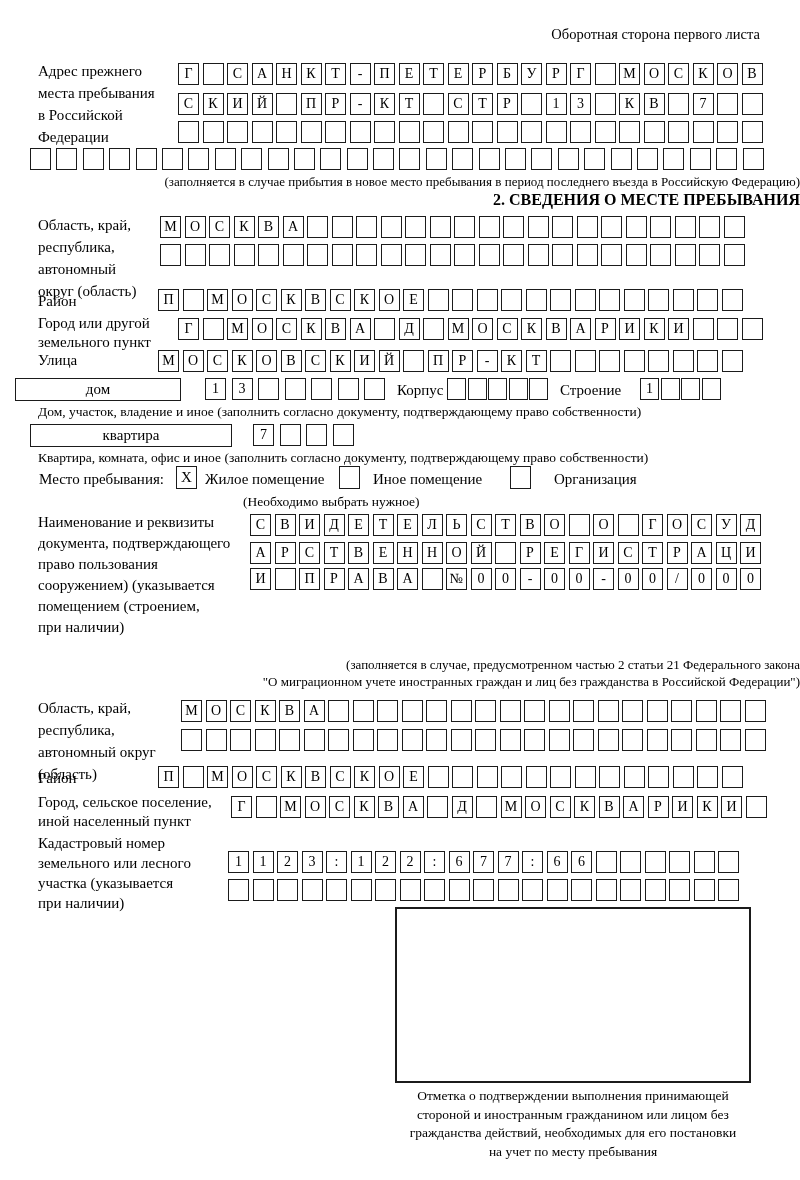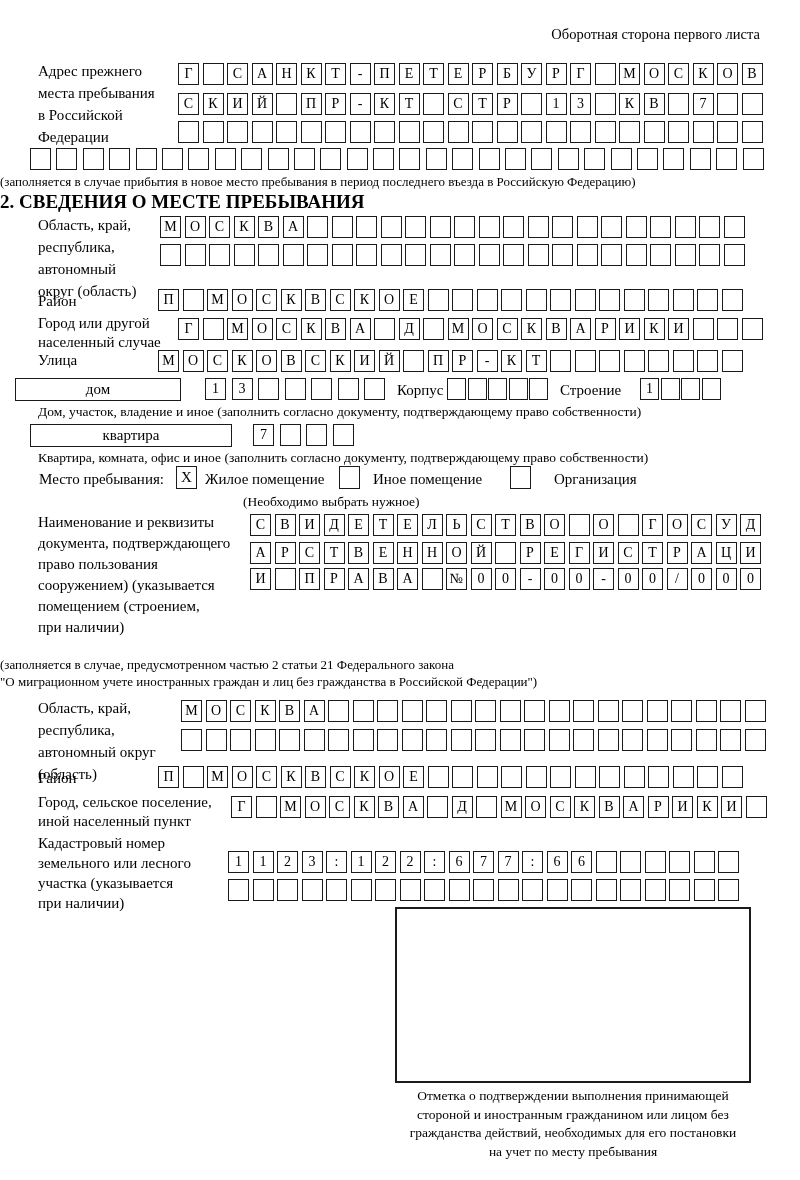--- a/index.html
+++ b/index.html
@@ -5,22 +5,22 @@
   html,body{margin:0;padding:0;background:#ffffff;}
   .page{position:relative;width:800px;height:1180px;background:#fff;color:#000;
         font-family:"Liberation Serif", serif;overflow:hidden;}
   .abs{position:absolute;}
   .lbl{position:absolute;font-size:15px;line-height:22px;}
   .lbl.lh19{line-height:19px;}
   .lbl.lh20{line-height:20px;}
   .lbl.lh21{line-height:21px;}
   .note{position:absolute;font-size:13px;}
   .note13-5{font-size:13.5px;}
-  .center{left:0;width:800px;text-align:left;}
-  .title{position:absolute;font-weight:bold;font-size:19px;}
+  .center{left:0;width:800px;text-align:right;}
+  .title{position:absolute;font-weight:bold;font-size:16px;}
   .boxes{position:absolute;display:flex;gap:3.5px;}
   .g55{gap:5.5px;}
   .g54{gap:5.4px;}
   .g15{gap:1.5px;}
   .cell{width:19px;height:20px;border:1.5px solid #1b1b1b;display:flex;
         align-items:center;justify-content:center;font-size:14px;flex:none;}
   .cell-sm .cell{width:17px;}
   .widebox{position:absolute;height:21px;border:1.5px solid #1b1b1b;display:flex;
         align-items:center;justify-content:center;font-size:15px;}
   .checkbox{position:absolute;width:19px;height:21px;border:1.5px solid #1b1b1b;
@@ -235,21 +235,21 @@
       <div class="cell"></div>
       <div class="cell"></div>
       <div class="cell"></div>
       <div class="cell"></div>
       <div class="cell"></div>
       <div class="cell"></div>
     </div>
 
   <div class="lbl lh19" style="left:38px;top:314px;">
     <div>Город или другой</div>
-    <div>населенный случае</div>
+    <div>земельного пункт</div>
   </div>
   <div class="boxes" style="left:178px;top:318px;">
       <div class="cell">Г</div>
       <div class="cell"></div>
       <div class="cell">М</div>
       <div class="cell">О</div>
       <div class="cell">С</div>
       <div class="cell">К</div>
       <div class="cell">В</div>
       <div class="cell">А</div>

